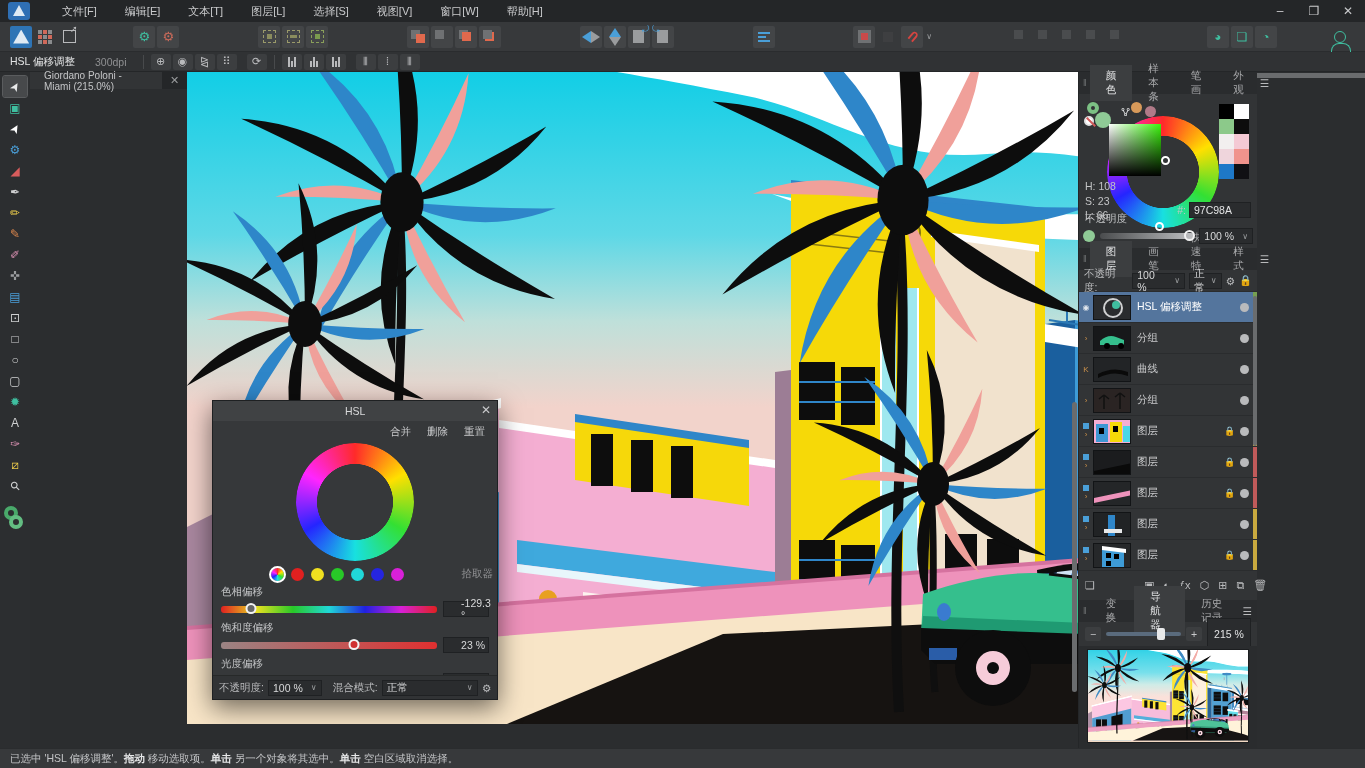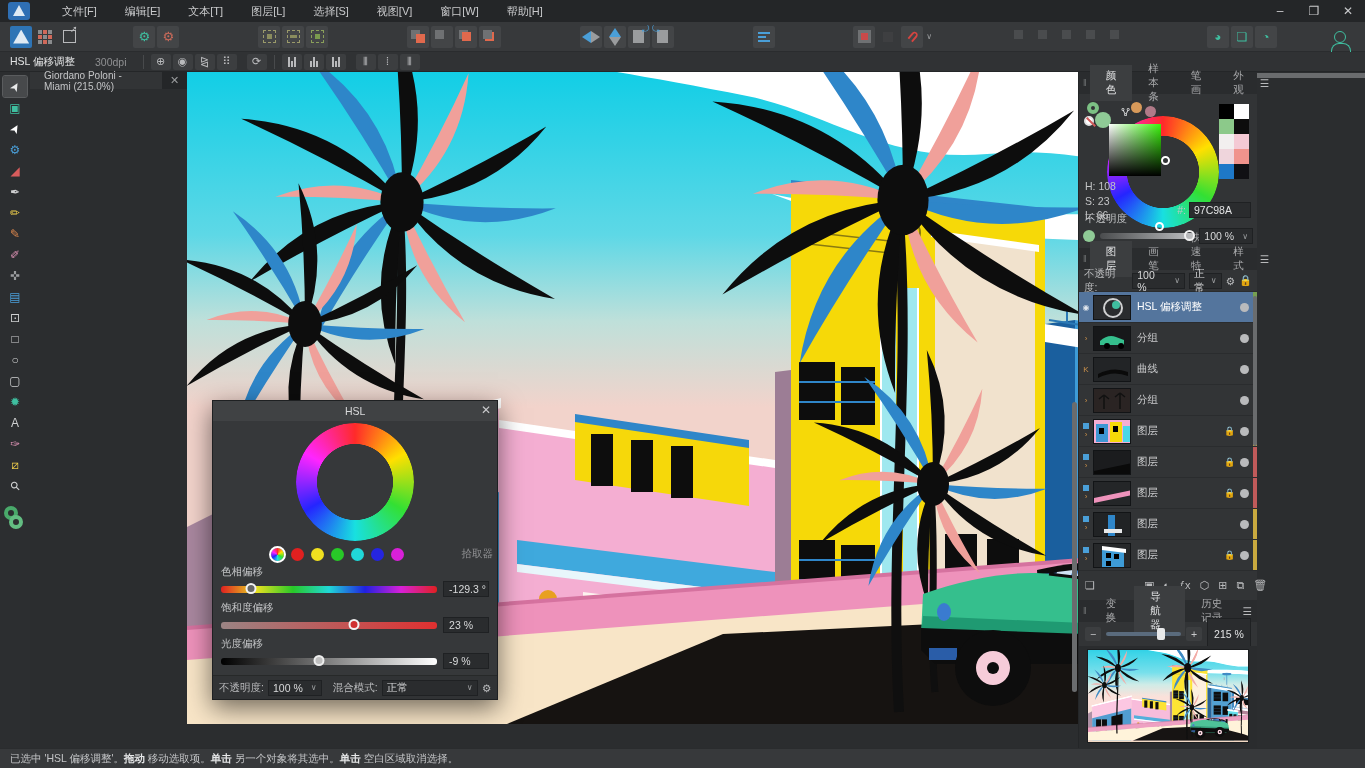--- a/index.html
+++ b/index.html
@@ -94,21 +94,21 @@
   .swdot.wheel { background:conic-gradient(#ff2a2a,#ffe000,#33e033,#18e0e0,#2525ff,#ff25ff,#ff2a2a); }
   #hsl .picker { margin-left:auto; margin-right:4px; color:#8f9092; }
   .sliderblk { padding:4px 8px 0 8px; }
   .sliderblk .lab { color:#c3c4c6; margin-bottom:2px; }
   .slrow { display:flex; align-items:center; gap:6px; }
   .track { position:relative; flex:1; height:7px; border-radius:3px; }
   .track .knob { position:absolute; top:-3px; width:11px; height:11px; border-radius:50%; border:2px solid #f2f2f2; background:#777; transform:translateX(-50%); }
   #hue-track { background:linear-gradient(to right,#e02020,#e6e020,#28c828,#20d8d8,#2020e0,#d820d8,#e02020); }
   #sat-track { background:linear-gradient(to right,#9b8484,#e03030); }
   #lum-track { background:linear-gradient(to right,#000,#fff); }
-  .valbox { width:46px; height:16px; background:#2a2c2e; border:1px solid #1f2123; color:#d8d9da; display:flex; align-items:center; padding-left:5px; }
+  .valbox { width:46px; height:16px; background:#2a2c2e; border:1px solid #1f2123; color:#d8d9da; display:flex; align-items:center; padding-left:17px; }
   #hsl footer { position:absolute; bottom:0; left:0; right:0; height:24px; background:#313335; border-top:1px solid #272929; display:flex; align-items:center; padding:0 6px; gap:4px; color:#b9babc; }
   .ddl { height:16px; background:#2a2c2e; border:1px solid #1f2123; display:flex; align-items:center; padding:0 4px; gap:6px; color:#d8d9da; }
 
   
   #right { width:179px; background:#323436; border-left:1px solid #242628; display:flex; flex-direction:column; font-size:10.5px; }
   .ptabs { height:22px; background:#2a2c2e; display:flex; align-items:center; padding-left:4px; }
   .ptabs .grip { color:#6f7173; margin-right:3px; font-size:9px; }
   .ptab { padding:4px 16px; color:#a9aaac; }
   .ptab.on { background:#3c3e40; color:#e2e3e4; }
   .ptabs .ham { margin-left:auto; margin-right:5px; color:#b9babc; }
@@ -628,20 +628,25 @@
           <path d="M862,502 l84,10" stroke="#0d0d0d" stroke-width="3"></path>
         </g>
       </svg>
       <div id="vscroll"></div>
 
       <div id="hsl">
         <header>
           <span>HSL</span>
           <span class="x">✕</span>
         </header>
+        <div class="actions">
+          <span>合并</span>
+          <span>删除</span>
+          <span>重置</span>
+        </div>
         <div id="wheelwrap">
             <div class="ringwheel" id="hslring"></div>
           </div>
         <div class="swrow" id="hsl-swatches">
           <span class="swdot wheel sel"></span>
             <span class="swdot" style="background: rgb(224, 32, 32);"></span>
             <span class="swdot" style="background: rgb(240, 224, 32);"></span>
             <span class="swdot" style="background: rgb(40, 200, 40);"></span>
             <span class="swdot" style="background: rgb(32, 216, 216);"></span>
             <span class="swdot" style="background: rgb(37, 37, 224);"></span>

